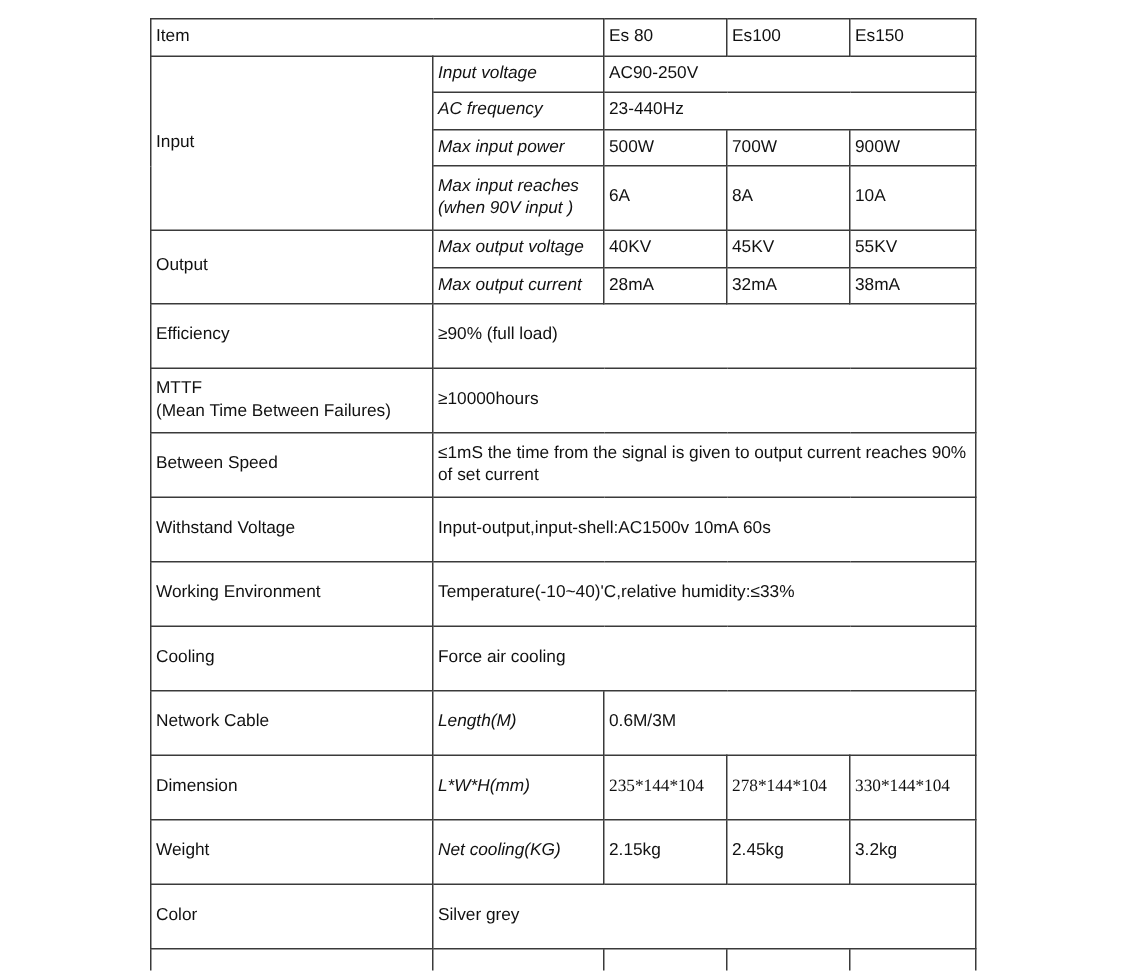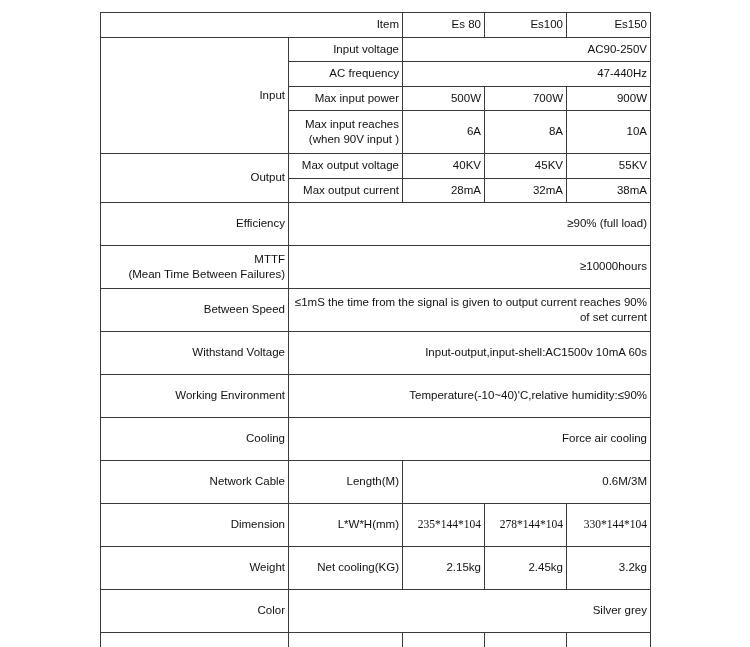--- a/index.html
+++ b/index.html
@@ -20,32 +20,33 @@
     top: 12px;
     width: 550px;
   }
   table.spec {
     border-collapse: collapse;
     width: 550px;
     table-layout: fixed;
   }
   table.spec td {
     border: 1px solid #3a3a3a;
-    text-align: right;
+    text-align: left;
     vertical-align: middle;
     font-size: 11.5px;
     line-height: 1.35;
     padding: 4px 3px;
     color: #111111;
   }
   td.label {
     font-size: 11.5px;
   }
   td.sub {
     font-size: 11.5px;
+    font-style: italic;
   }
   .small {
     font-size: 11px;
     font-family: Liberation Serif, serif;
   }
   col.c-item   { width: 188px; }
   col.c-sub    { width: 114px; }
   col.c-es80   { width: 82px; }
   col.c-es100  { width: 82px; }
   col.c-es150  { width: 84px; }
@@ -73,21 +74,21 @@
       </tr>
 
       <tr>
         <td class="label" rowspan="4">Input</td>
         <td class="sub">Input voltage</td>
         <td colspan="3">AC90-250V</td>
       </tr>
 
       <tr>
         <td class="sub">AC frequency</td>
-        <td colspan="3">47-440Hz</td>
+        <td colspan="3">23-440Hz</td>
       </tr>
 
       <tr>
         <td class="sub">Max input power</td>
         <td>500W</td>
         <td>700W</td>
         <td>900W</td>
       </tr>
 
       <tr class="row-tall">
@@ -133,21 +134,21 @@
         <td colspan="4">≤1mS the time from the signal is given to output current reaches 90% of set current</td>
       </tr>
 
       <tr class="row-tall">
         <td class="label">Withstand Voltage</td>
         <td colspan="4">Input-output,input-shell:AC1500v 10mA 60s</td>
       </tr>
 
       <tr class="row-tall">
         <td class="label">Working Environment</td>
-        <td colspan="4">Temperature(-10~40)'C,relative humidity:≤90%</td>
+        <td colspan="4">Temperature(-10~40)'C,relative humidity:≤33%</td>
       </tr>
 
       <tr class="row-tall">
         <td class="label">Cooling</td>
         <td colspan="4">Force air cooling</td>
       </tr>
 
       <tr class="row-tall">
         <td class="label">Network Cable</td>
         <td class="sub">Length(M)</td>

